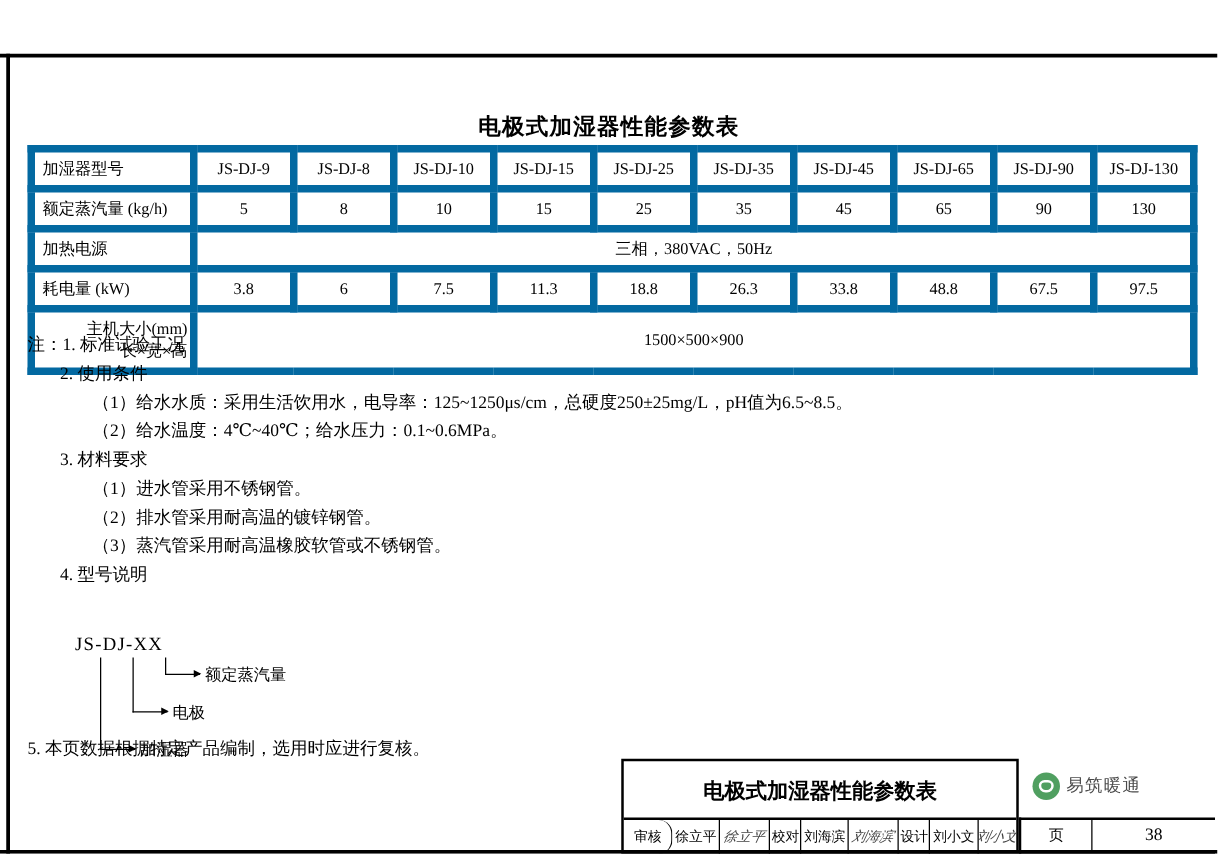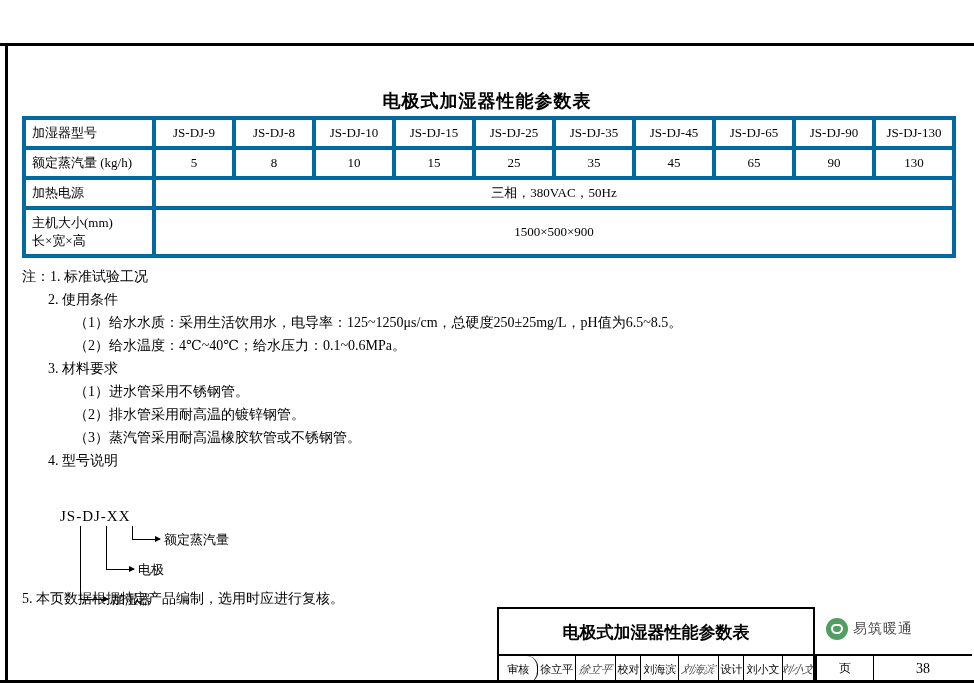--- a/index.html
+++ b/index.html
@@ -58,34 +58,34 @@
   table.spec {
     position: absolute;
     left: 22px;
     top: 116px;
     width: 930px;
     border-collapse: collapse;
     font-size: 13px;
     table-layout: fixed;
   }
   table.spec td {
-    border: 4px solid #0369a1;
+    border: 6px solid #0369a1;
     text-align: center;
     vertical-align: middle;
     height: 24px;
     padding: 1px 2px;
     font-family: "Liberation Serif", serif;
   }
   table.spec td.label {
     text-align: left;
     padding-left: 6px;
     width: 130px;
   }
   table.spec td.label2 {
-    text-align: left;
+    text-align: right;
     padding-left: 6px;
     line-height: 1.35;
     height: 42px;
   }
 
   
   .notes {
     position: absolute;
     left: 22px;
     top: 270px;
@@ -289,20 +289,33 @@
         <td>25</td>
         <td>35</td>
         <td>45</td>
         <td>65</td>
         <td>90</td>
         <td>130</td>
       </tr>
       <tr>
         <td class="label">加热电源</td>
         <td colspan="10">三相，380VAC，50Hz</td>
+      </tr>
+      <tr>
+        <td class="label">耗电量 (kW)</td>
+        <td>3.8</td>
+        <td>6</td>
+        <td>7.5</td>
+        <td>11.3</td>
+        <td>18.8</td>
+        <td>26.3</td>
+        <td>33.8</td>
+        <td>48.8</td>
+        <td>67.5</td>
+        <td>97.5</td>
       </tr>
       <tr>
         <td class="label2">
           <div>主机大小(mm)</div>
           <div>长×宽×高</div>
         </td>
         <td colspan="10">1500×500×900</td>
       </tr>
     </tbody>
   </table>

